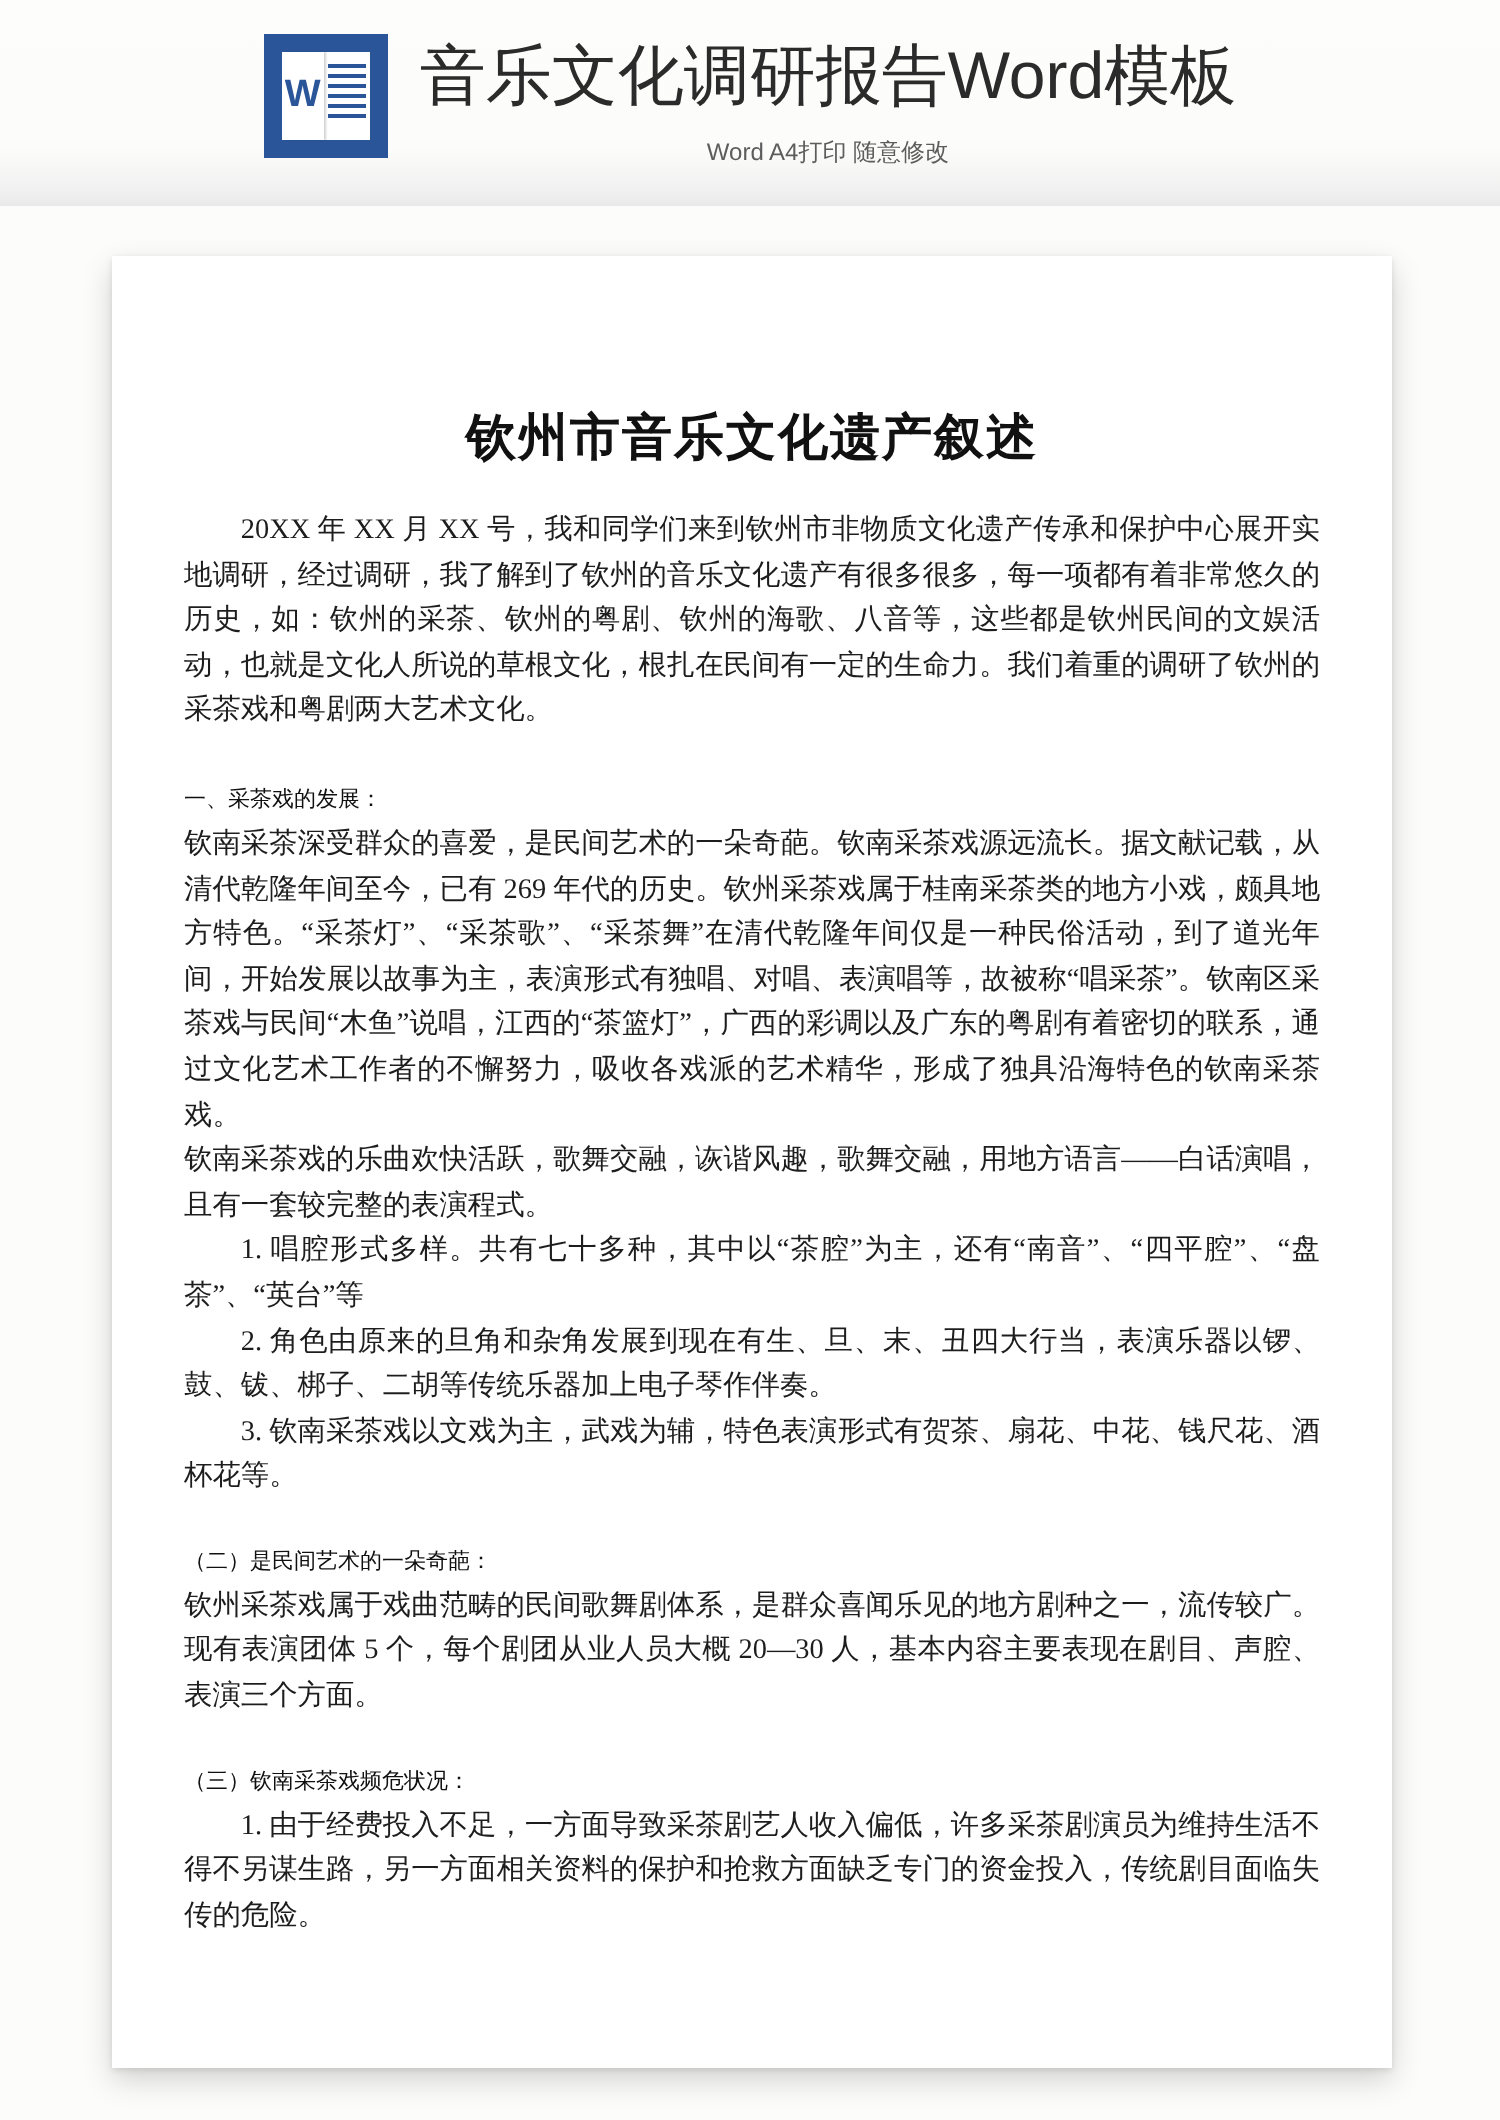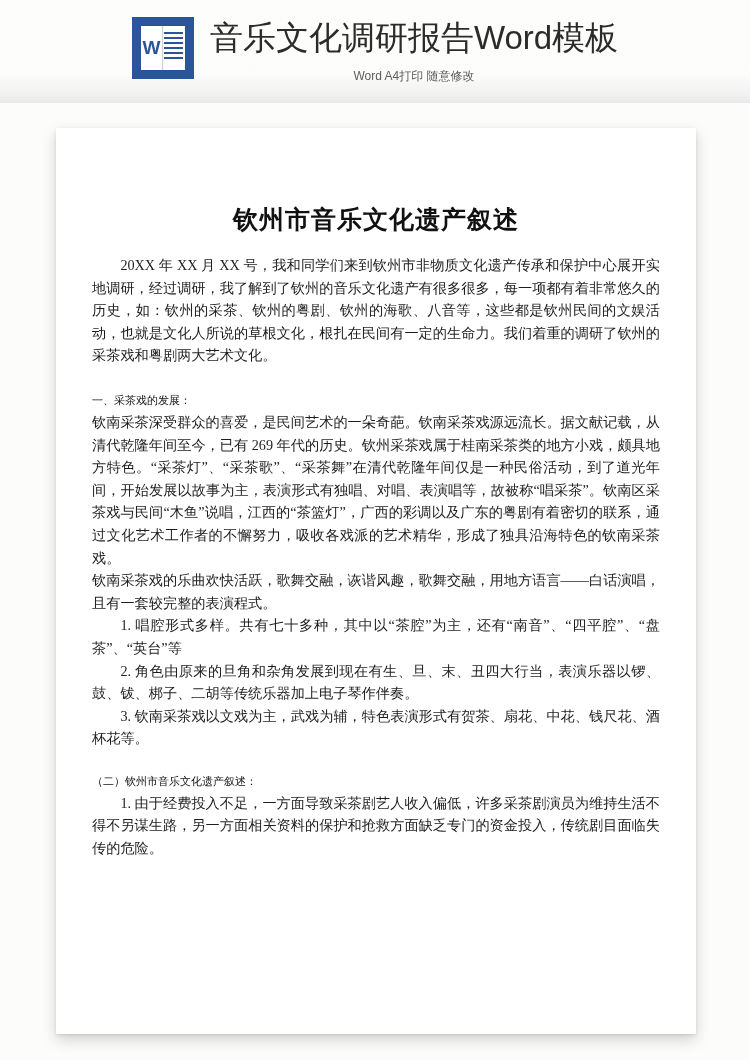--- a/index.html
+++ b/index.html
@@ -213,18 +213,20 @@
     <p class="para first-para">20XX 年 XX 月 XX 号，我和同学们来到钦州市非物质文化遗产传承和保护中心展开实地调研，经过调研，我了解到了钦州的音乐文化遗产有很多很多，每一项都有着非常悠久的历史，如：钦州的采茶、钦州的粤剧、钦州的海歌、八音等，这些都是钦州民间的文娱活动，也就是文化人所说的草根文化，根扎在民间有一定的生命力。我们着重的调研了钦州的采茶戏和粤剧两大艺术文化。</p>
 
     <h2 class="heading h-main">一、采茶戏的发展：</h2>
     <p class="para noindent gap-md">钦南采茶深受群众的喜爱，是民间艺术的一朵奇葩。钦南采茶戏源远流长。据文献记载，从清代乾隆年间至今，已有 269 年代的历史。钦州采茶戏属于桂南采茶类的地方小戏，颇具地方特色。“采茶灯”、“采茶歌”、“采茶舞”在清代乾隆年间仅是一种民俗活动，到了道光年间，开始发展以故事为主，表演形式有独唱、对唱、表演唱等，故被称“唱采茶”。钦南区采茶戏与民间“木鱼”说唱，江西的“茶篮灯”，广西的彩调以及广东的粤剧有着密切的联系，通过文化艺术工作者的不懈努力，吸收各戏派的艺术精华，形成了独具沿海特色的钦南采茶戏。</p>
 
     <p class="para noindent gap-sm">钦南采茶戏的乐曲欢快活跃，歌舞交融，诙谐风趣，歌舞交融，用地方语言——白话演唱，且有一套较完整的表演程式。</p>
     <p class="para gap-md">1. 唱腔形式多样。共有七十多种，其中以“茶腔”为主，还有“南音”、“四平腔”、“盘茶”、“英台”等</p>
     <p class="para gap-md">2. 角色由原来的旦角和杂角发展到现在有生、旦、末、丑四大行当，表演乐器以锣、鼓、钹、梆子、二胡等传统乐器加上电子琴作伴奏。</p>
     <p class="para gap-md">3. 钦南采茶戏以文戏为主，武戏为辅，特色表演形式有贺茶、扇花、中花、钱尺花、酒杯花等。</p>
 
-    <h2 class="heading h-sub2">（二）钦州市音乐文化遗产叙述：</h2>
-
+    <h2 class="heading h-sub2">（二）是民间艺术的一朵奇葩：</h2>
+    <p class="para noindent gap-sm">钦州采茶戏属于戏曲范畴的民间歌舞剧体系，是群众喜闻乐见的地方剧种之一，流传较广。现有表演团体 5 个，每个剧团从业人员大概 20—30 人，基本内容主要表现在剧目、声腔、表演三个方面。</p>
+
+    <h2 class="heading h-sub2">（三）钦南采茶戏频危状况：</h2>
     <p class="para gap-md">1. 由于经费投入不足，一方面导致采茶剧艺人收入偏低，许多采茶剧演员为维持生活不得不另谋生路，另一方面相关资料的保护和抢救方面缺乏专门的资金投入，传统剧目面临失传的危险。</p>
 
   </div>
 </div>
 
 </body></html>

